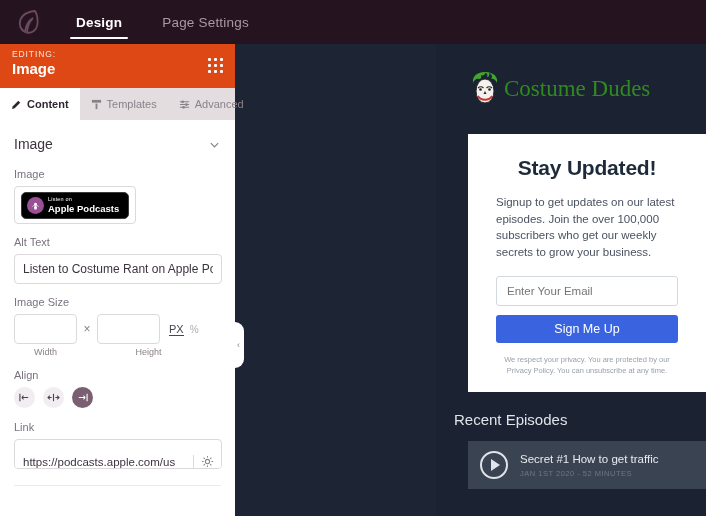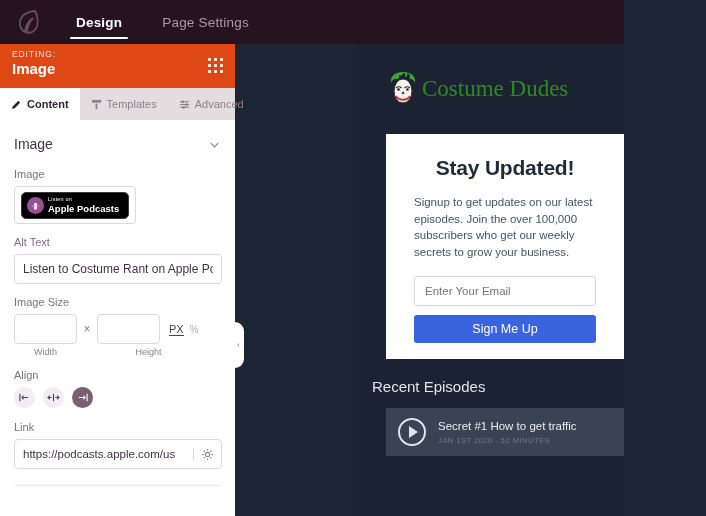--- a/index.html
+++ b/index.html
@@ -2,21 +2,21 @@
 <html><head>
 <meta charset="utf-8">
 <style>
   * { box-sizing: border-box; margin: 0; padding: 0; }
   html, body {
     width: 706px; height: 516px;
     overflow: hidden;
     font-family: "Liberation Sans", sans-serif;
     background: #1d2433;
   }
-  .app { position: relative; width: 624px; height: 516px; overflow: hidden; }
+  .app { position: relative; width: 706px; height: 516px; overflow: hidden; }
 
   
   .topnav {
     position: absolute; top: 0; left: 0; width: 706px; height: 44px;
     background: #251320;
     display: flex; align-items: stretch;
   }
   .brand-logo {
     width: 56px; display: flex; align-items: center; justify-content: center;
   }
@@ -108,21 +108,21 @@
   .sublabels .spacer { width: 20px; }
   .sublabels .h { width: 63px; }
 
   .align-row { display: flex; gap: 8px; margin-top: 2px; }
   .align-btn {
     width: 21px; height: 21px; border-radius: 50%; background: #f1edf0;
     display:flex; align-items:center; justify-content:center; cursor:pointer;
   }
   .align-btn.selected { background: #7a5f72; }
 
-  .link-row { display:flex; align-items:center; width: 208px; height: 30px;
+  .link-row { display:flex; align-items:flex-end; width: 208px; height: 30px;
     border: 1px solid #ddd8dc; border-radius: 4px; overflow:hidden; background:#fff; }
   .link-row input {
     flex: 1; border: none; outline: none; padding: 0 8px; font-size: 11.5px;
     color:#3d3440; font-family: "Liberation Sans", sans-serif; min-width: 0;
   }
   .gear-btn {
     width: 28px; border-left: 1px solid #ddd8dc; background:#fff;
     display:flex; align-items:center; justify-content:center; cursor:pointer;
   }
   .divider { height:1px; background:#eceaec; margin-top:16px; }
@@ -230,20 +230,21 @@
           <path d="M17 21l-1.5 3h3z" fill="#2a2a2a"></path>
         </svg>
         <div class="site-name">Costume Dudes</div>
       </div>
 
       <div class="card">
         <h2>Stay Updated!</h2>
         <p class="desc">Signup to get updates on our latest episodes. Join the over 100,000 subscribers who get our weekly secrets to grow your business.</p>
         <input class="email-input" type="text" placeholder="Enter Your Email" style="">
         <button class="signup-btn">Sign Me Up</button>
+        <div class="privacy">We respect your privacy. You are protected by our Privacy Policy. You can unsubscribe at any time.</div>
       </div>
 
       <div class="recent-title">Recent Episodes</div>
 
       <div class="episode">
         <div class="play-circle">
           <div class="play-tri"></div>
         </div>
         <div>
           <div class="ep-title">Secret #1 How to get traffic</div>

